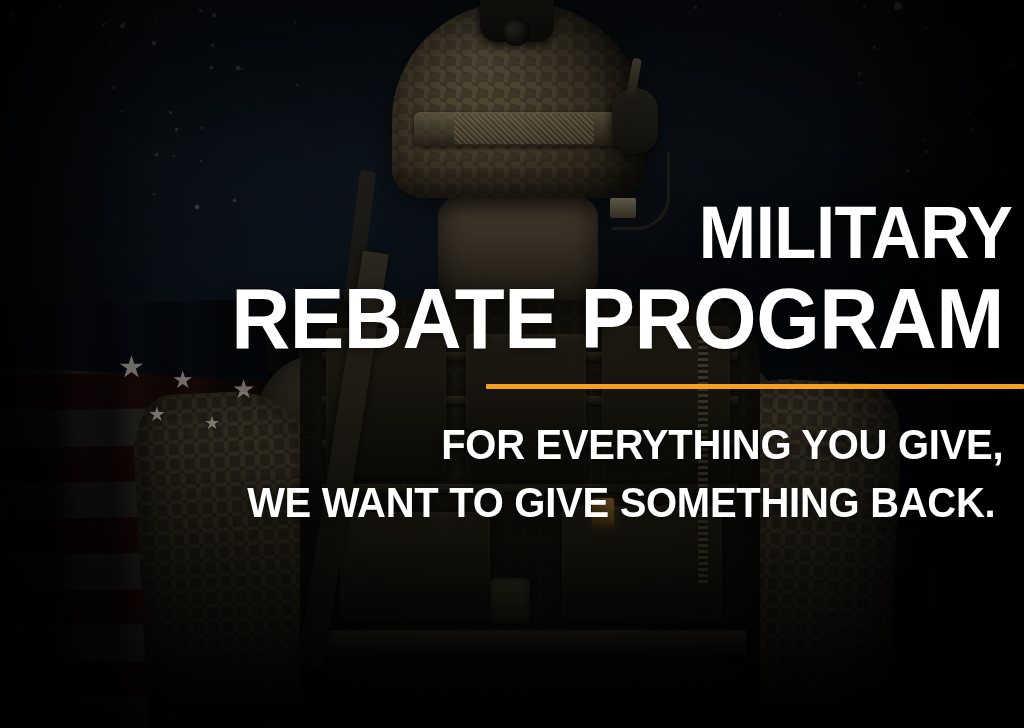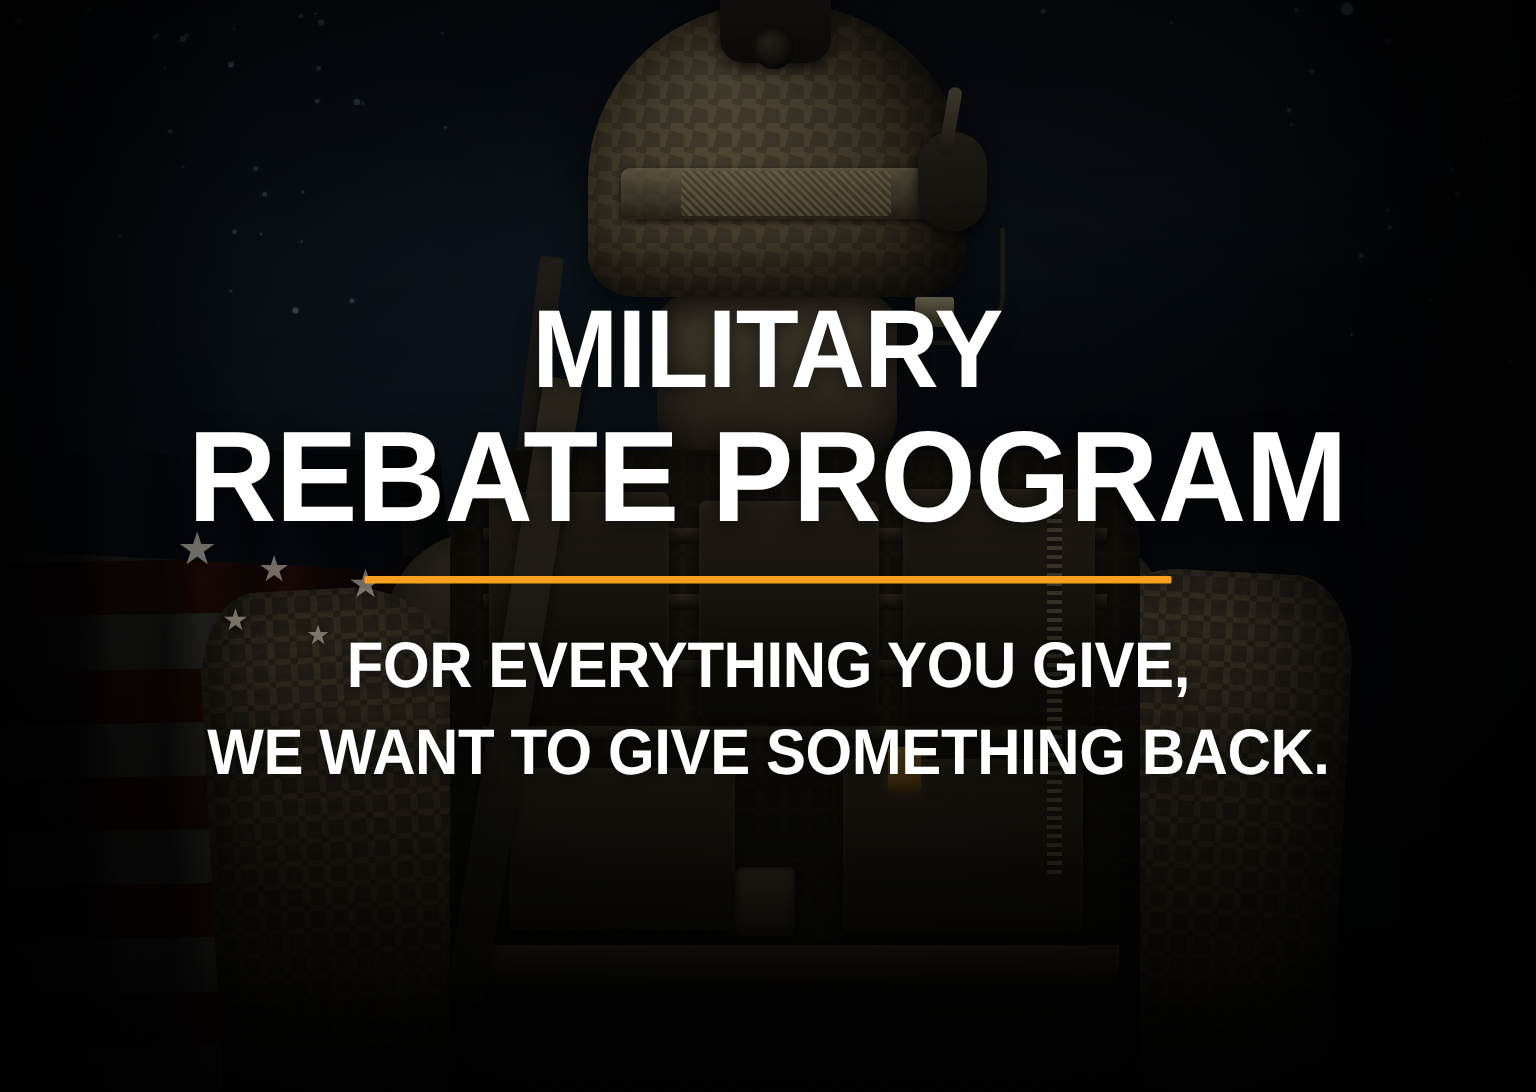--- a/index.html
+++ b/index.html
@@ -295,21 +295,21 @@
   .scrim {
     position:absolute; inset:0;
     background:rgba(4,5,8,.30);
     pointer-events:none;
   }
 
   
   .content {
     position:absolute; inset:0;
     display:flex; flex-direction:column;
-    align-items:center;
+    align-items:flex-end;
     text-align:center;
     z-index:20;
   }
   .headline {
     color:#fff;
     font-weight:700;
     line-height:.94;
     letter-spacing:-0.5px;
     text-transform:uppercase;
     text-shadow:0 2px 14px rgba(0,0,0,.55);

